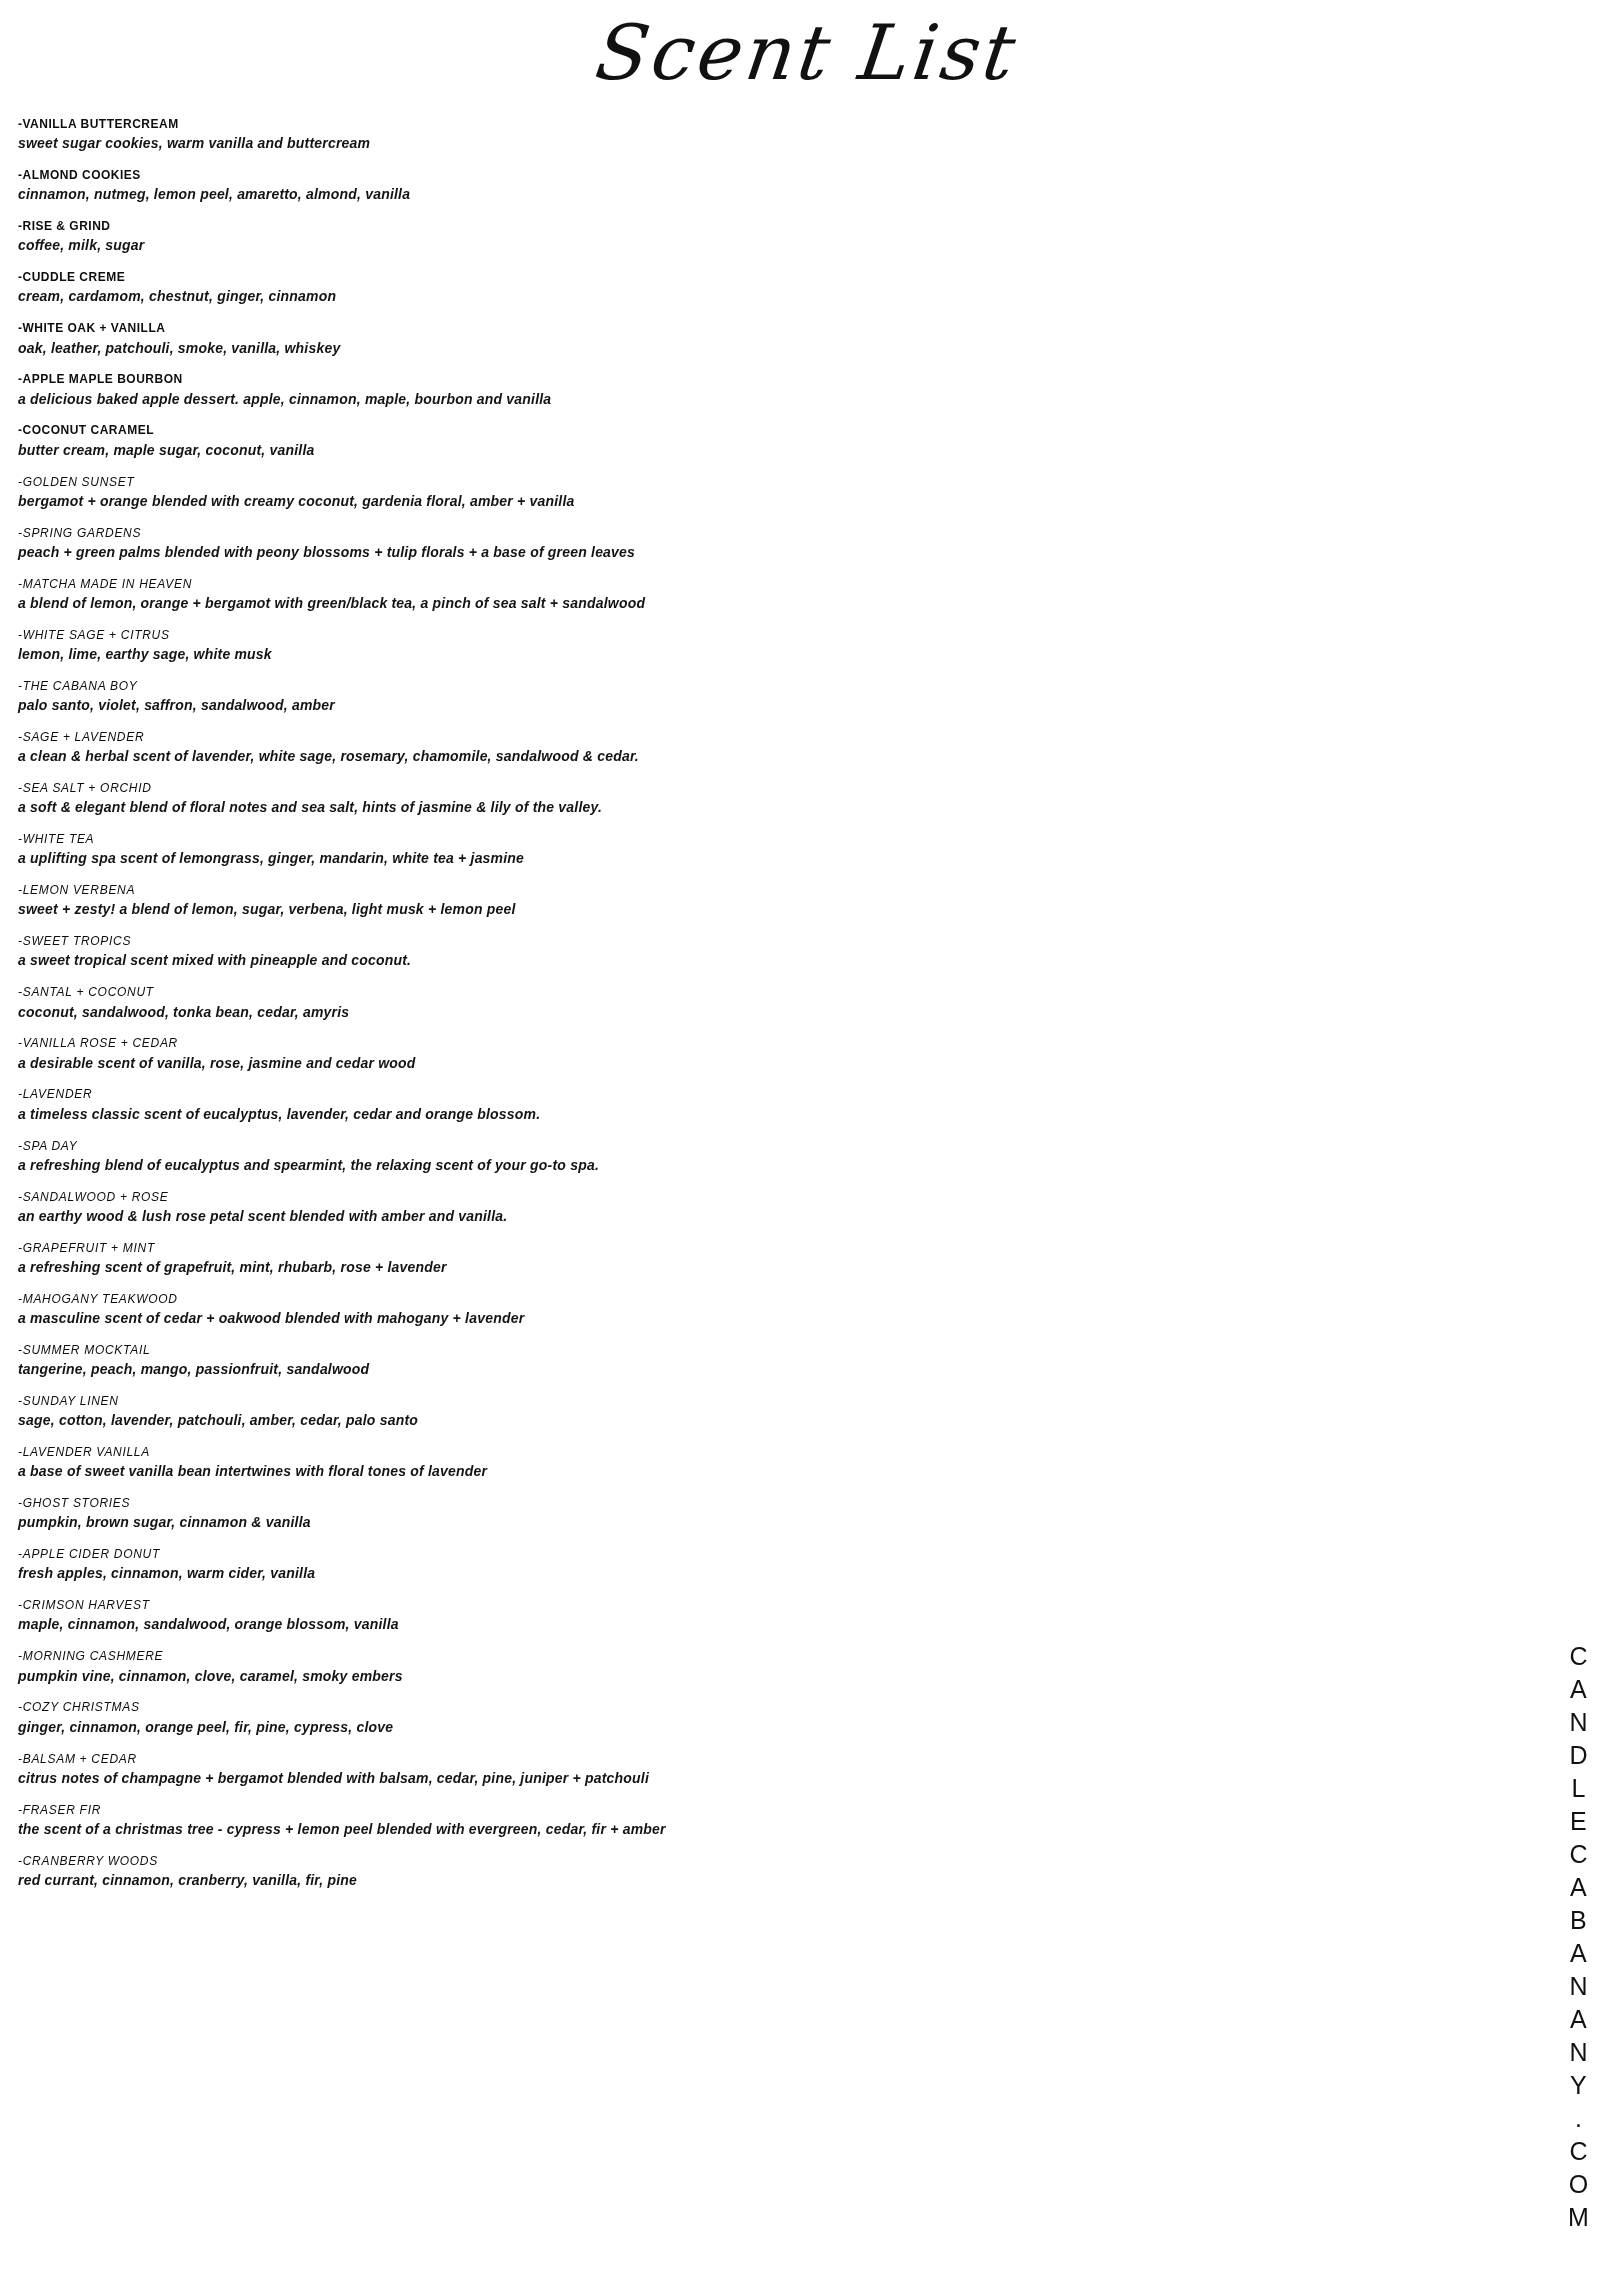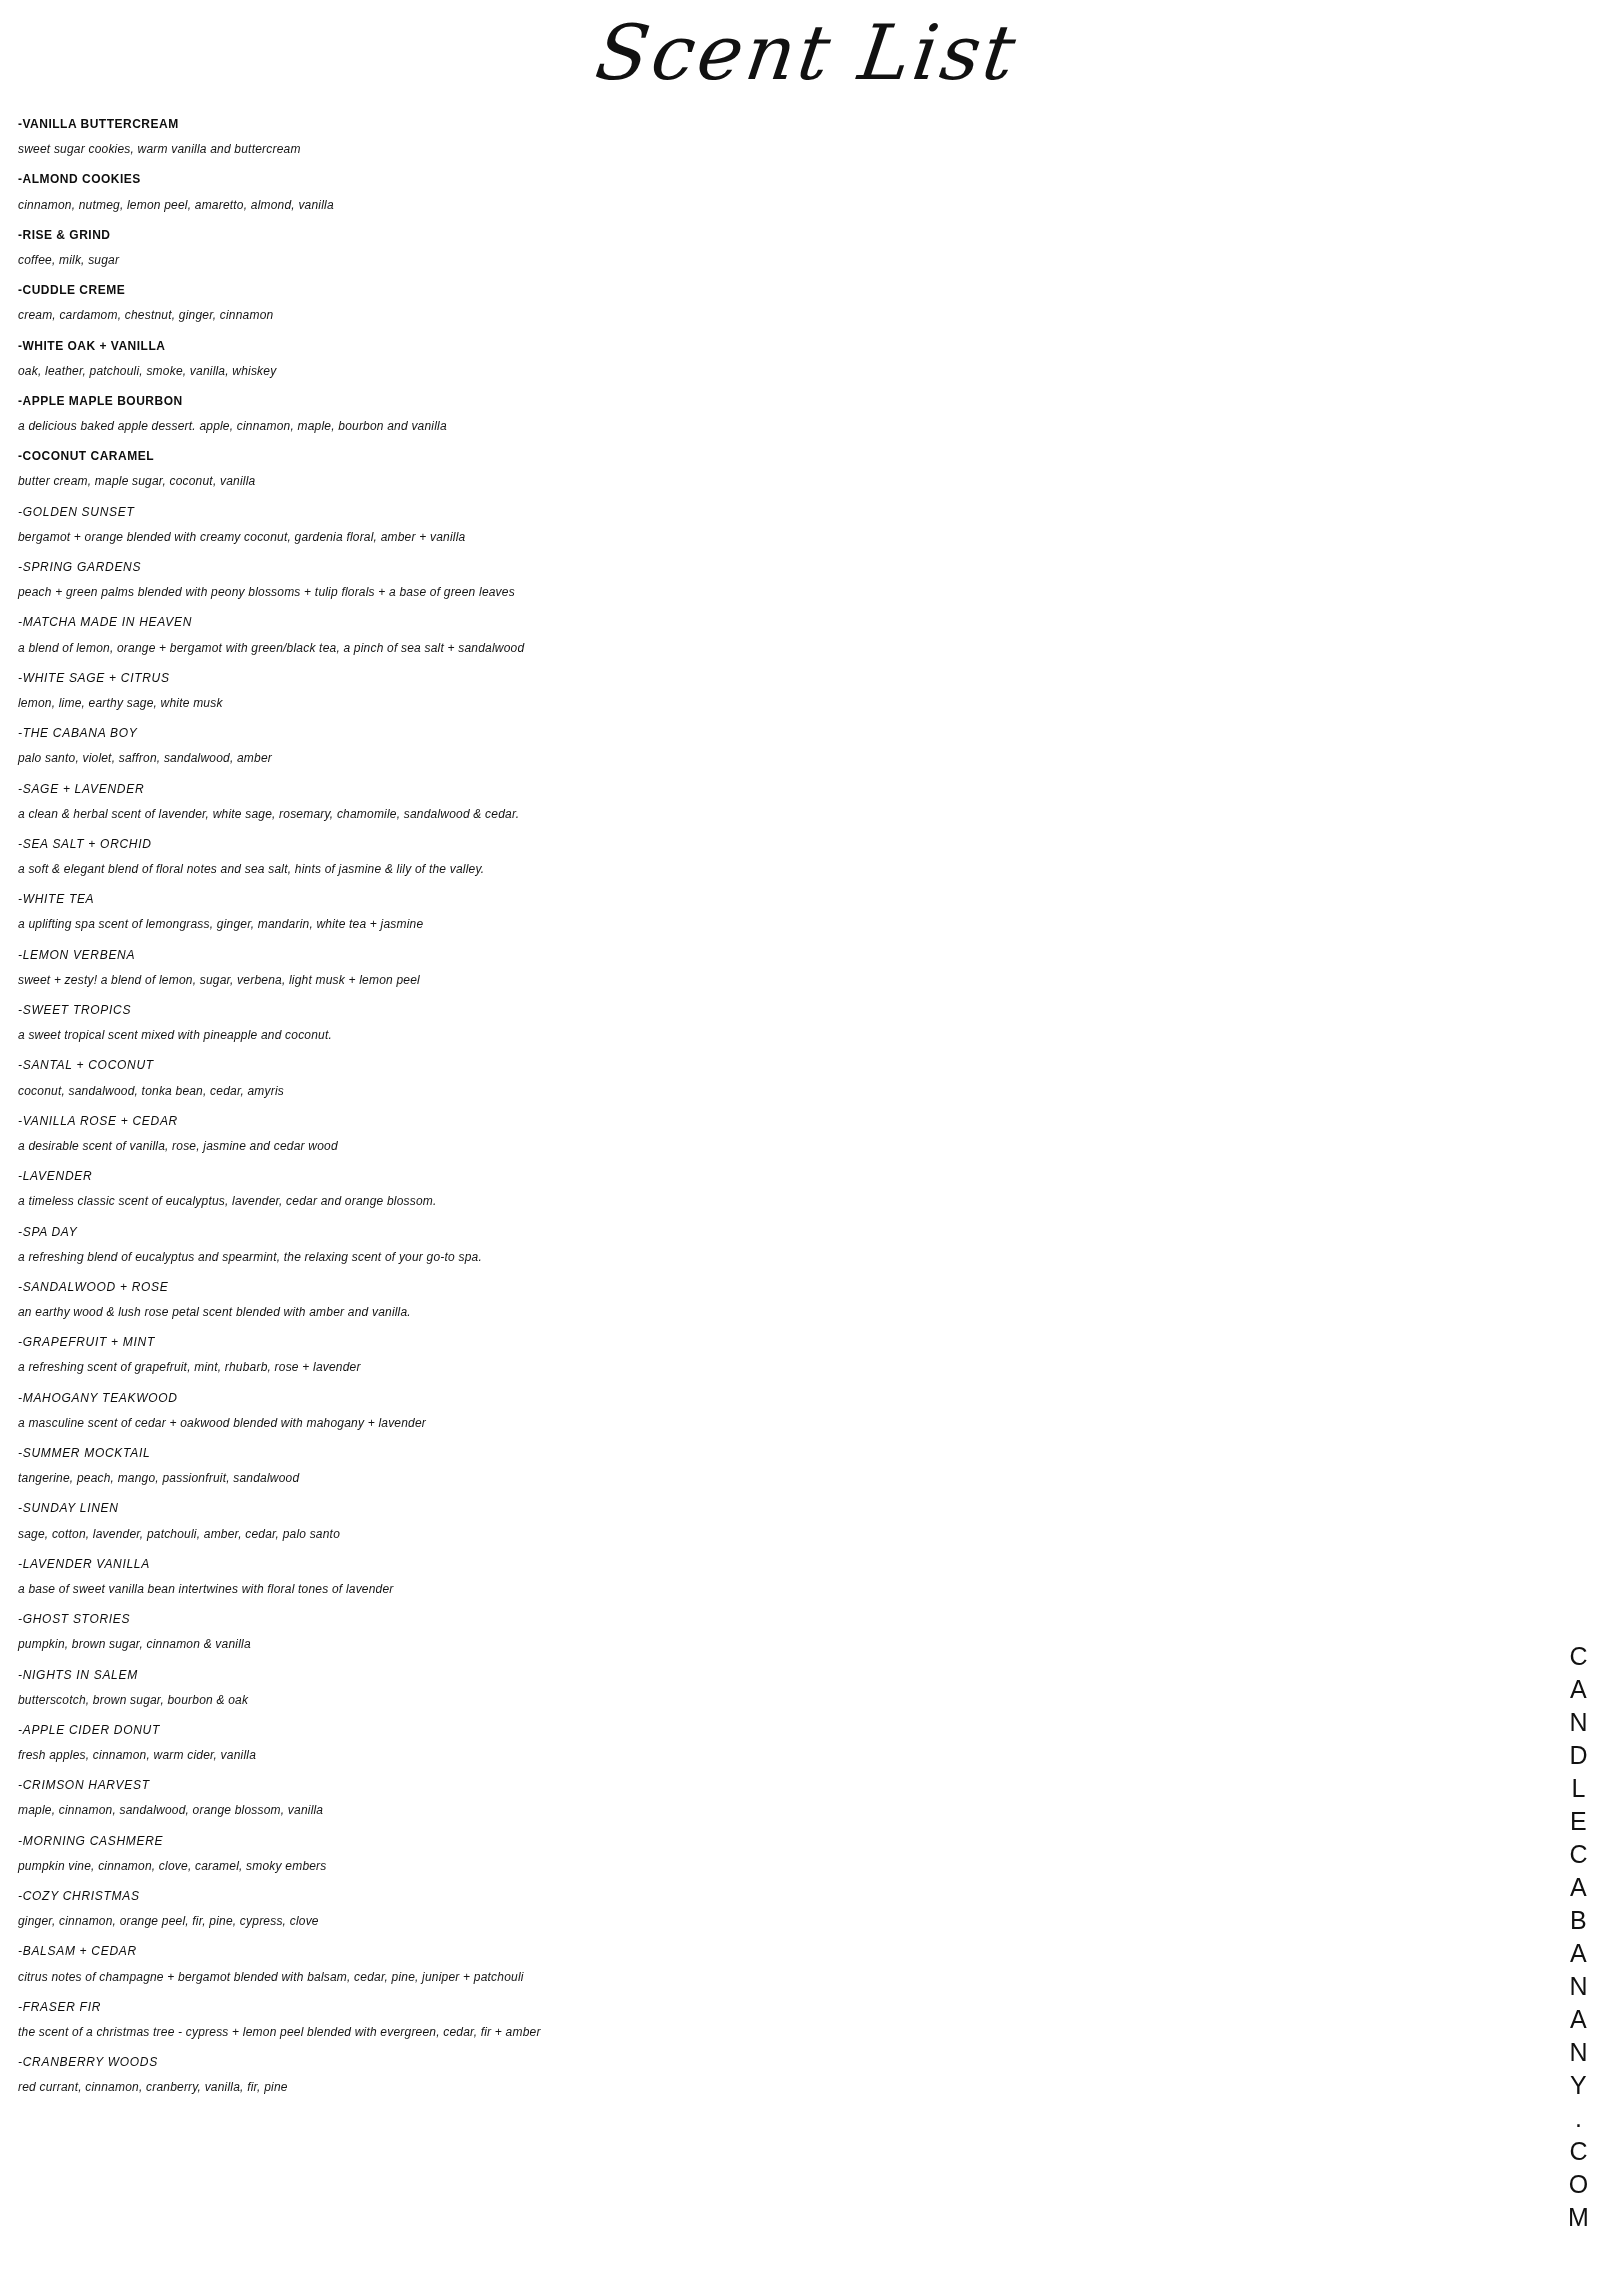--- a/index.html
+++ b/index.html
@@ -53,26 +53,27 @@
     letter-spacing: 0.5px;
     line-height: 1.35;
     color: #0d0d0d;
   }
   .scent-name.light {
     font-weight: normal;
     font-style: italic;
     letter-spacing: 0.7px;
   }
   .scent-notes {
-    font-size: 12px;
+    font-size: 14px;
     font-style: italic;
     letter-spacing: 0.2px;
     line-height: 1.35;
     color: #141414;
-    margin-top: 9px;
+    margin-top: 2px;
+    font-weight: bold;
   }
   .sidebar-url {
     position: absolute;
     right: 21.6px;
     top: 1642px;
     font-size: 25px;
     letter-spacing: 5px;
     color: #111111;
     writing-mode: vertical-rl;
     text-orientation: upright;
@@ -194,24 +195,20 @@
       </div>
       <div class="scent">
         <div class="scent-name light">-LAVENDER VANILLA</div>
         <div class="scent-notes">a base of sweet vanilla bean intertwines with floral tones of lavender</div>
       </div>
       <div class="scent">
         <div class="scent-name light">-GHOST STORIES</div>
         <div class="scent-notes">pumpkin, brown sugar, cinnamon &amp; vanilla</div>
       </div>
       <div class="scent">
-        <div class="scent-name light">-NIGHTS IN SALEM</div>
-        <div class="scent-notes">butterscotch, brown sugar, bourbon &amp; oak</div>
-      </div>
-      <div class="scent">
         <div class="scent-name light">-APPLE CIDER DONUT</div>
         <div class="scent-notes">fresh apples, cinnamon, warm cider, vanilla</div>
       </div>
       <div class="scent">
         <div class="scent-name light">-CRIMSON HARVEST</div>
         <div class="scent-notes">maple, cinnamon, sandalwood, orange blossom, vanilla</div>
       </div>
       <div class="scent">
         <div class="scent-name light">-MORNING CASHMERE</div>
         <div class="scent-notes">pumpkin vine, cinnamon, clove, caramel, smoky embers</div>

